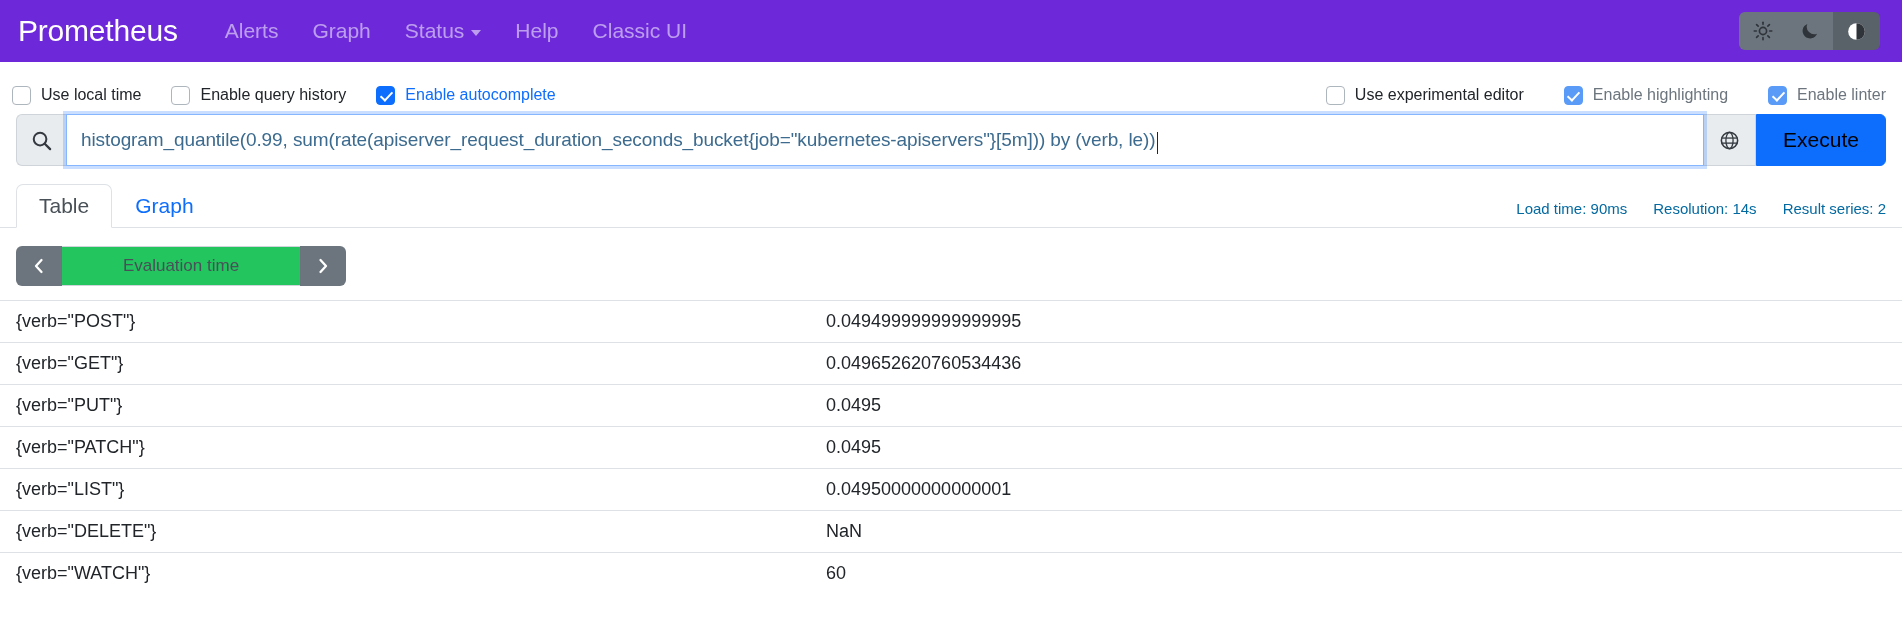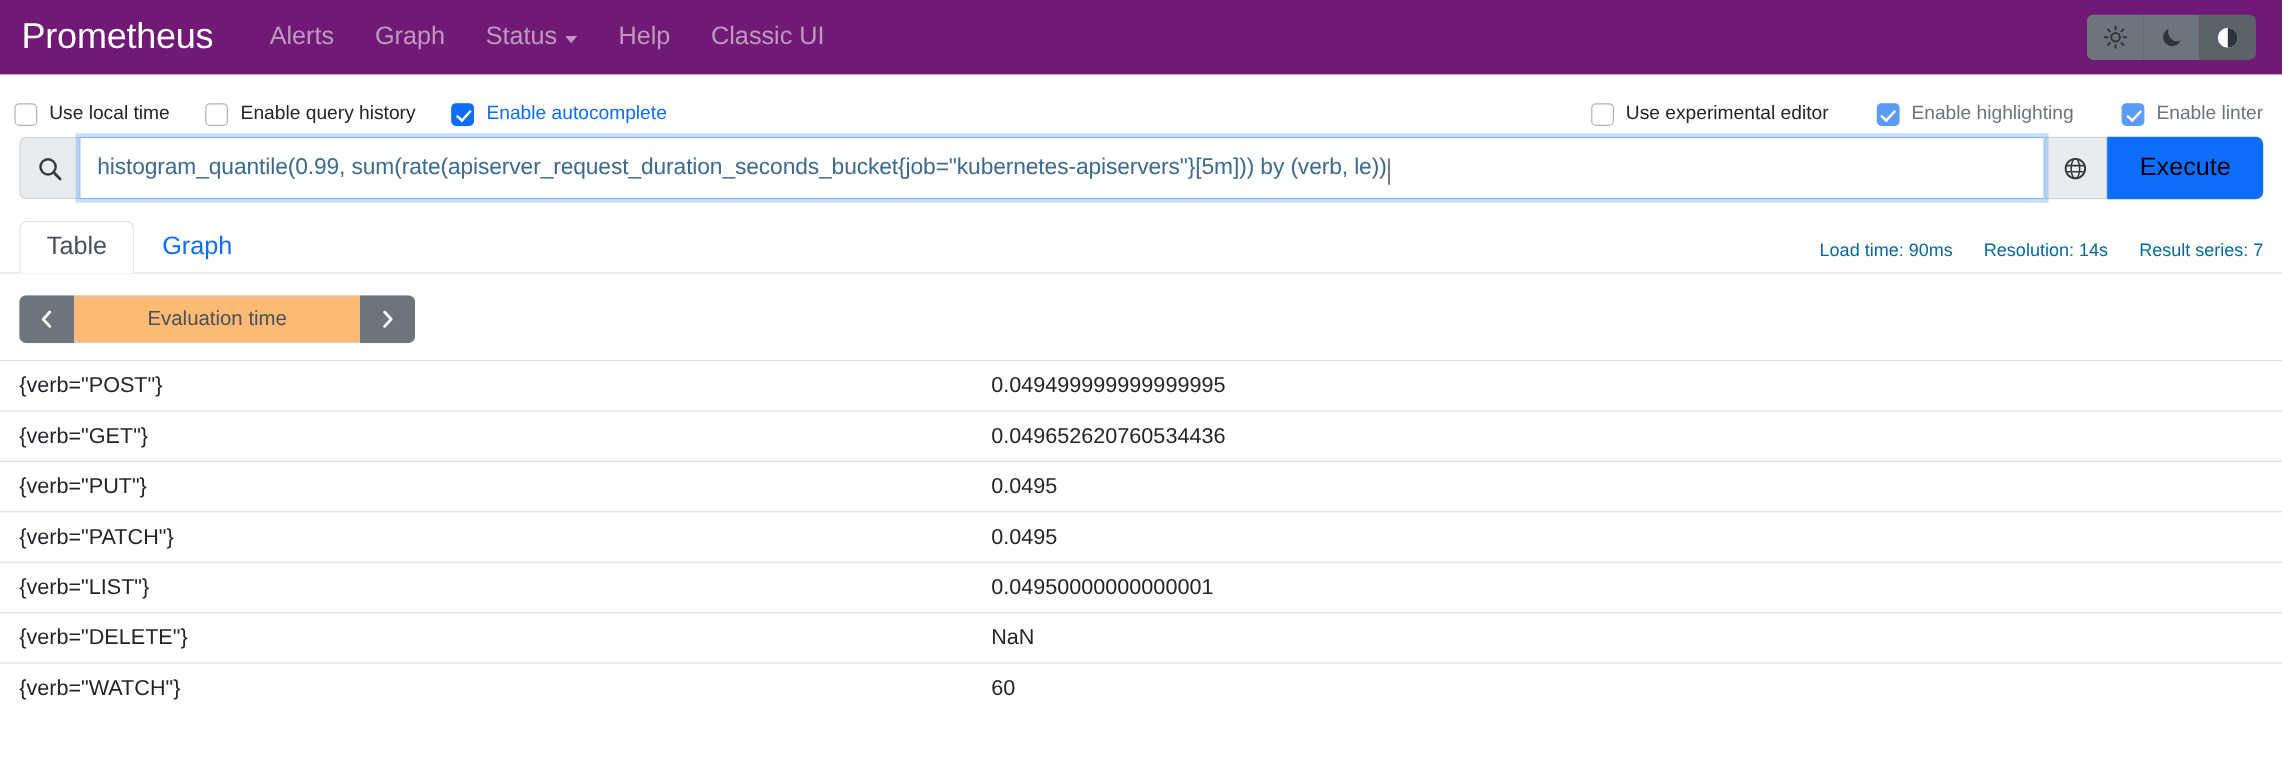--- a/index.html
+++ b/index.html
@@ -9,21 +9,21 @@
     height: 637px;
     background: #ffffff;
     font-family: "Liberation Sans", sans-serif;
     color: #212529;
     overflow: hidden;
   }
 
   
   .navbar {
     height: 62px;
-    background: #701a75;
+    background: #6d28d9;
     display: flex;
     align-items: center;
     padding: 0 22px 0 18px;
   }
   .brand {
     color: #ffffff;
     font-size: 30px;
     letter-spacing: -0.2px;
     margin-right: 30px;
     white-space: nowrap;
@@ -245,21 +245,21 @@
     align-items: center;
     justify-content: center;
     cursor: pointer;
     padding: 0;
   }
   .eval-field {
     flex: 1;
     border: 1px solid #ced4da;
     border-left: none;
     border-right: none;
-    background: #fdba74;
+    background: #22c55e;
     display: flex;
     align-items: center;
     justify-content: center;
     font-size: 17px;
     color: #495057;
   }
 
   
   .result-table {
     width: 100%;
@@ -392,21 +392,21 @@
   <div class="tab active">
     <span>Table</span>
   </div>
   <div class="tab inactive">
     <span>Graph</span>
   </div>
   <div class="tabs-fill"></div>
   <div class="stats">
     <span>Load time: 90ms</span>
     <span>Resolution: 14s</span>
-    <span>Result series: 7</span>
+    <span>Result series: 2</span>
   </div>
 </div>
 
 <div class="eval-row">
   <div class="eval-group">
     <button class="eval-btn">
       <svg width="14" height="18" viewBox="0 0 14 18">
         <polyline points="9.5,3 4,9 9.5,15" fill="none" stroke="#ffffff" stroke-width="2.3" stroke-linecap="round" stroke-linejoin="round"></polyline>
       </svg>
     </button>

